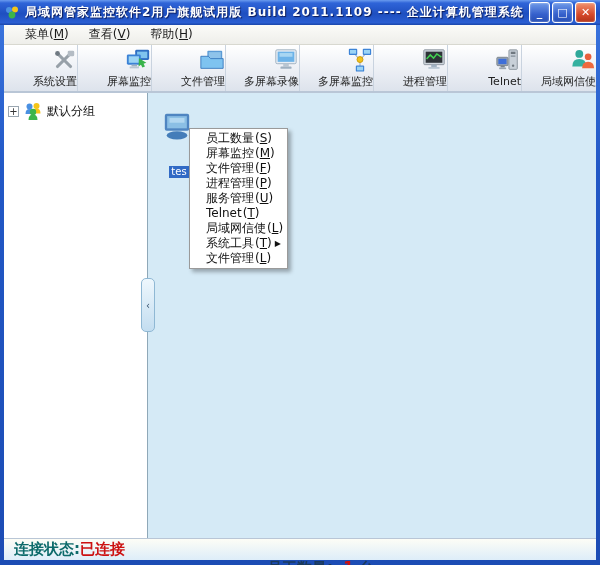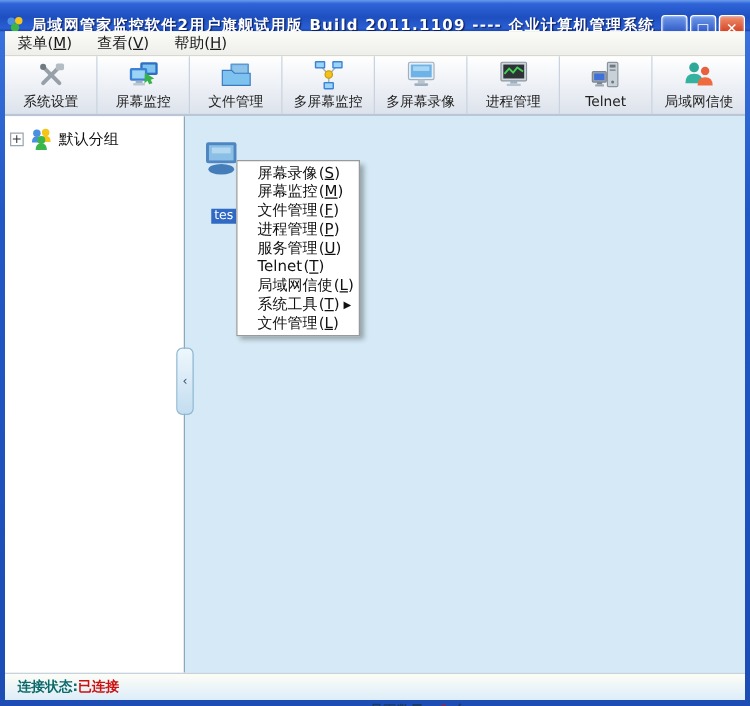--- a/index.html
+++ b/index.html
@@ -6,21 +6,21 @@
   html,body { width:600px; height:565px; font-family:"DejaVu Sans","Liberation Sans",sans-serif; }
   .window {
     position:relative; width:600px; height:565px;
     background:linear-gradient(180deg,#3d77e0,#2258c6 30%,#1c4cb4);
     overflow:hidden;
   }
   
   .titlebar {
     position:absolute; top:0; left:0; right:0; height:25px;
     background:linear-gradient(180deg,#6a9bee 0%,#2f64d8 12%,#1e4fc0 55%,#2a5ed2 90%,#1a46aa 100%);
-    display:flex; align-items:flex-start; padding:12px 4px; gap:5px;
+    display:flex; align-items:center; padding:12px 4px; gap:5px;
   }
   .app-icon { width:16px; height:16px; flex:0 0 16px; }
   .title-text {
     color:#fff; font-weight:bold; font-size:12px; letter-spacing:1px;
     text-shadow:1px 1px 1px rgba(0,0,40,.7); white-space:nowrap; overflow:hidden;
     flex:1;
   }
   .win-buttons { display:flex; gap:2px; }
   .win-btn {
     width:21px; height:21px; border-radius:3px; border:1px solid #fff;
@@ -32,31 +32,31 @@
   .win-btn.close { background:linear-gradient(180deg,#f0926f,#d6492a 60%,#b23318); }
   
   .app-body {
     position:absolute; top:25px; left:4px; right:4px; bottom:5px;
     background:#f3f3ef; display:flex; flex-direction:column;
   }
   
   .menubar {
     height:20px; background:linear-gradient(180deg,#fbfbf8,#eeeeea);
     border-bottom:1px solid #d8d8d0; display:flex; align-items:center;
-    padding-left:1px; gap:2px; font-size:12px; color:#1a1a1a;
+    padding-left:12px; gap:2px; font-size:12px; color:#1a1a1a;
   }
   .menubar-item { padding:2px 9px; cursor:default; }
   
   .toolbar {
     height:48px; display:flex;
     background:linear-gradient(180deg,#ffffff,#e7ebf2 70%,#dde3ec);
     border-bottom:2px solid #b9c6d6;
   }
   .tool-btn {
-    flex:1 1 12.5%; display:flex; flex-direction:column; align-items:center; justify-content:center;
+    flex:1 1 12.5%; display:flex; flex-direction:column; align-items:flex-end; justify-content:center;
     border-right:1px solid #c9d3df; gap:1px; cursor:default;
   }
   .tool-btn:last-child { border-right:none; }
   .tool-icon { width:26px; height:26px; }
   .tool-icon svg { width:26px; height:26px; display:block; }
   .tool-label { font-size:11px; color:#222; white-space:nowrap; }
   
   .content { flex:1; display:flex; position:relative; background:#d5eaf6; min-height:0; }
   .sidebar {
     width:144px; background:#ffffff; border-right:1px solid #8fa8b8;
@@ -104,21 +104,21 @@
     height:15px; line-height:15px; padding:0 6px 0 16px; white-space:nowrap;
     display:flex; align-items:center; cursor:default;
   }
   .menu-item .mn { margin-left:1px; }
   .menu-item u { text-decoration:underline; }
   .submenu-arrow { margin-left:auto; font-size:8px; color:#111; }
   
   .statusbar {
     height:22px; background:linear-gradient(180deg,#fdfdf6,#ddedf9);
     border-top:1px solid #b9c6d6;
-    display:flex; align-items:center; font-size:11px; font-weight:bold;
+    display:flex; align-items:center; font-size:15px; font-weight:bold;
     padding:0 10px;
   }
   .status-left { flex:0 0 200px; }
   .status-center { flex:1; text-align:left; padding-left:18px; }
   .status-right { flex:0 0 160px; text-align:right;margin-top:38px; }
   .lbl-teal { color:#0d6a6a; }
   .lbl-navy { color:#1b3a5c; }
   .val-red { color:#cc1111; }
 </style>
 </head>
@@ -188,50 +188,50 @@
               <rect x="10.5" y="5.5" width="13" height="8" fill="#8ec3ea"></rect>
               <path d="M2 10 h8 l2.5 2.5 H26 V23 H2 z" fill="#7ec3f0" stroke="#3a7bbf" stroke-width="1"></path>
             </svg>
         </span>
         <span class="tool-label">文件管理</span>
       </div>
 
       <div class="tool-btn">
         <span class="tool-icon">
           <svg viewBox="0 0 28 28">
+              <rect x="3" y="3" width="22" height="15" rx="1.5" fill="#e8eef4" stroke="#9fb0c0"></rect>
+              <rect x="5" y="5" width="18" height="11" fill="#6db3e8"></rect>
+              <rect x="7" y="6.5" width="14" height="4" fill="#a8d6f2"></rect>
+              <rect x="11" y="18" width="6" height="3" fill="#b9c6d2"></rect>
+              <rect x="8" y="21" width="12" height="2.5" rx="1" fill="#9fb0c0"></rect>
+            </svg>
+        </span>
+        <span class="tool-label">多屏幕录像</span>
+      </div>
+
+      <div class="tool-btn">
+        <span class="tool-icon">
+          <svg viewBox="0 0 28 28">
               <g stroke="#9fb0c0" stroke-width="1.2">
                 <line x1="14" y1="14" x2="6" y2="5"></line>
                 <line x1="14" y1="14" x2="22" y2="5"></line>
                 <line x1="14" y1="14" x2="14" y2="23"></line>
               </g>
               <g>
                 <rect x="2" y="2" width="9" height="6.5" rx="1" fill="#3b82d6"></rect>
                 <rect x="3.2" y="3.2" width="6.6" height="4" fill="#9bd4f4"></rect>
                 <rect x="17" y="2" width="9" height="6.5" rx="1" fill="#3b82d6"></rect>
                 <rect x="18.2" y="3.2" width="6.6" height="4" fill="#9bd4f4"></rect>
                 <rect x="9.5" y="20" width="9" height="6.5" rx="1" fill="#3b82d6"></rect>
                 <rect x="10.7" y="21.2" width="6.6" height="4" fill="#9bd4f4"></rect>
               </g>
               <circle cx="14" cy="13.5" r="3.2" fill="#f2c21c" stroke="#c99a08"></circle>
             </svg>
         </span>
         <span class="tool-label">多屏幕监控</span>
-      </div>
-
-      <div class="tool-btn">
-        <span class="tool-icon">
-          <svg viewBox="0 0 28 28">
-              <rect x="3" y="3" width="22" height="15" rx="1.5" fill="#e8eef4" stroke="#9fb0c0"></rect>
-              <rect x="5" y="5" width="18" height="11" fill="#6db3e8"></rect>
-              <rect x="7" y="6.5" width="14" height="4" fill="#a8d6f2"></rect>
-              <rect x="11" y="18" width="6" height="3" fill="#b9c6d2"></rect>
-              <rect x="8" y="21" width="12" height="2.5" rx="1" fill="#9fb0c0"></rect>
-            </svg>
-        </span>
-        <span class="tool-label">多屏幕录像</span>
       </div>
 
       <div class="tool-btn">
         <span class="tool-icon">
           <svg viewBox="0 0 28 28">
               <rect x="3" y="3" width="22" height="16" rx="1" fill="#cfd6dd" stroke="#8a949e"></rect>
               <rect x="5" y="5" width="18" height="12" fill="#2e3338"></rect>
               <polyline points="6,13 10,8.5 13.5,12 17,7.5 22,11" stroke="#42d152" stroke-width="1.6" fill="none"></polyline>
               <rect x="11" y="19" width="6" height="2.5" fill="#9fb0c0"></rect>
               <rect x="8" y="21.5" width="12" height="2" fill="#b9c6d2"></rect>
@@ -302,21 +302,21 @@
                 <rect x="5.5" y="5.5" width="21" height="13" fill="#86c0ea"></rect>
                 <rect x="8" y="7.5" width="16" height="5" fill="#aed8f4"></rect>
                 <ellipse cx="16" cy="26" rx="11" ry="4.5" fill="#3f7ec0"></ellipse>
               </svg>
           </span><br>
           <span class="computer-label">tes</span>
         </div>
 
         <div class="context-menu">
           <div class="menu-item">
-              <span>屏幕录像</span>
+              <span>员工数量</span>
               <span class="mn">(<u>S</u>)</span>
             </div>
           <div class="menu-item">
               <span>屏幕监控</span>
               <span class="mn">(<u>M</u>)</span>
             </div>
           <div class="menu-item">
               <span>文件管理</span>
               <span class="mn">(<u>F</u>)</span>
             </div>

